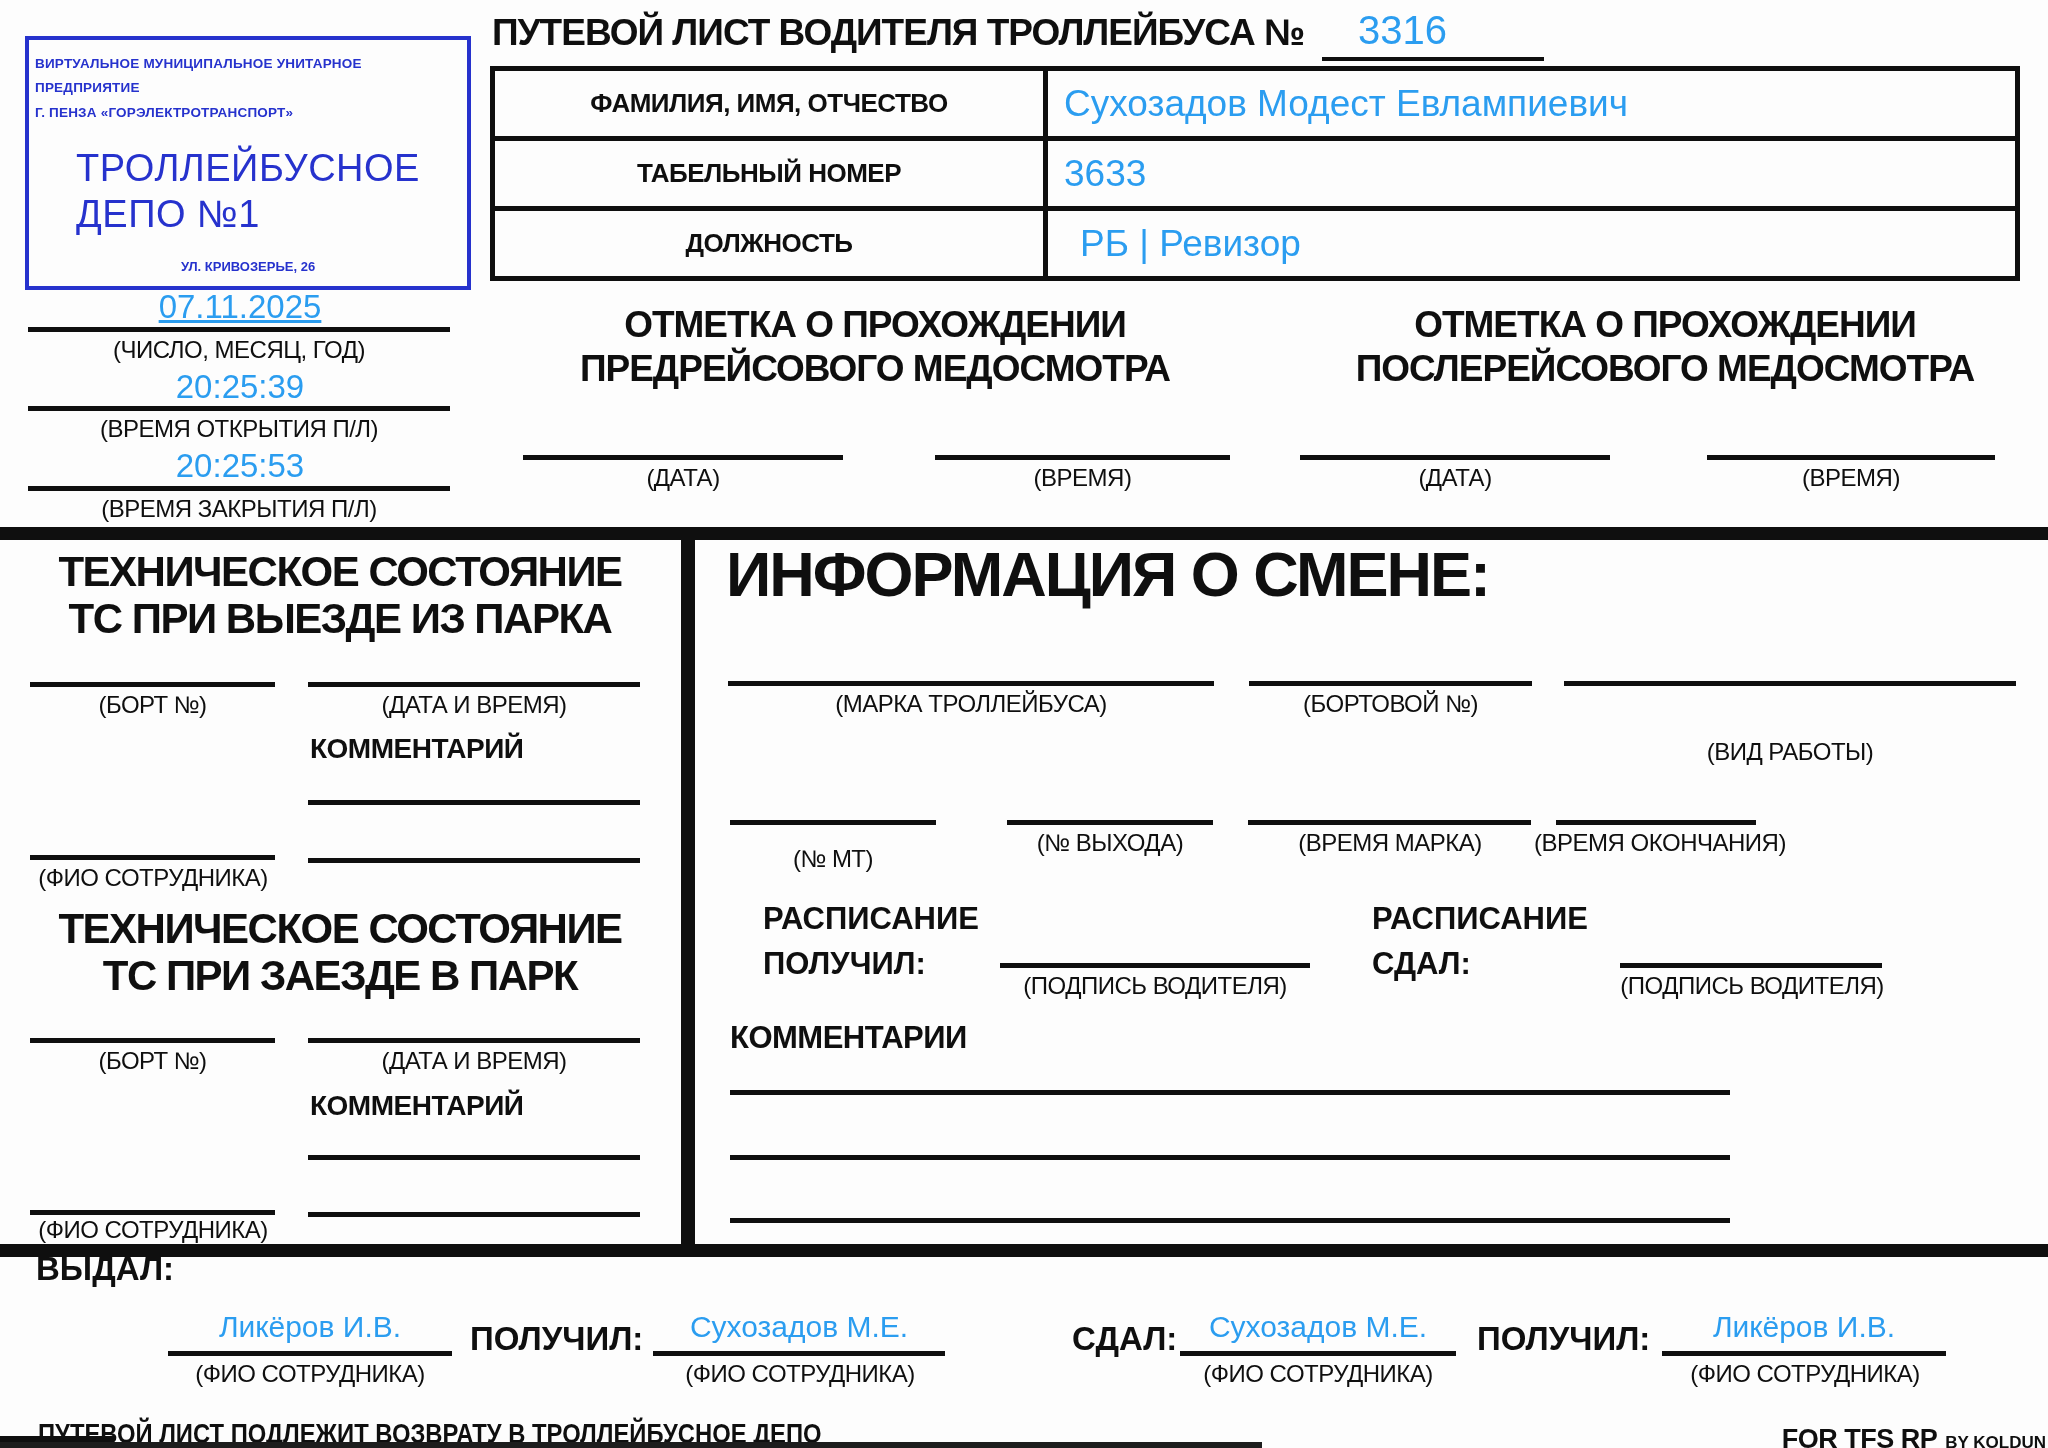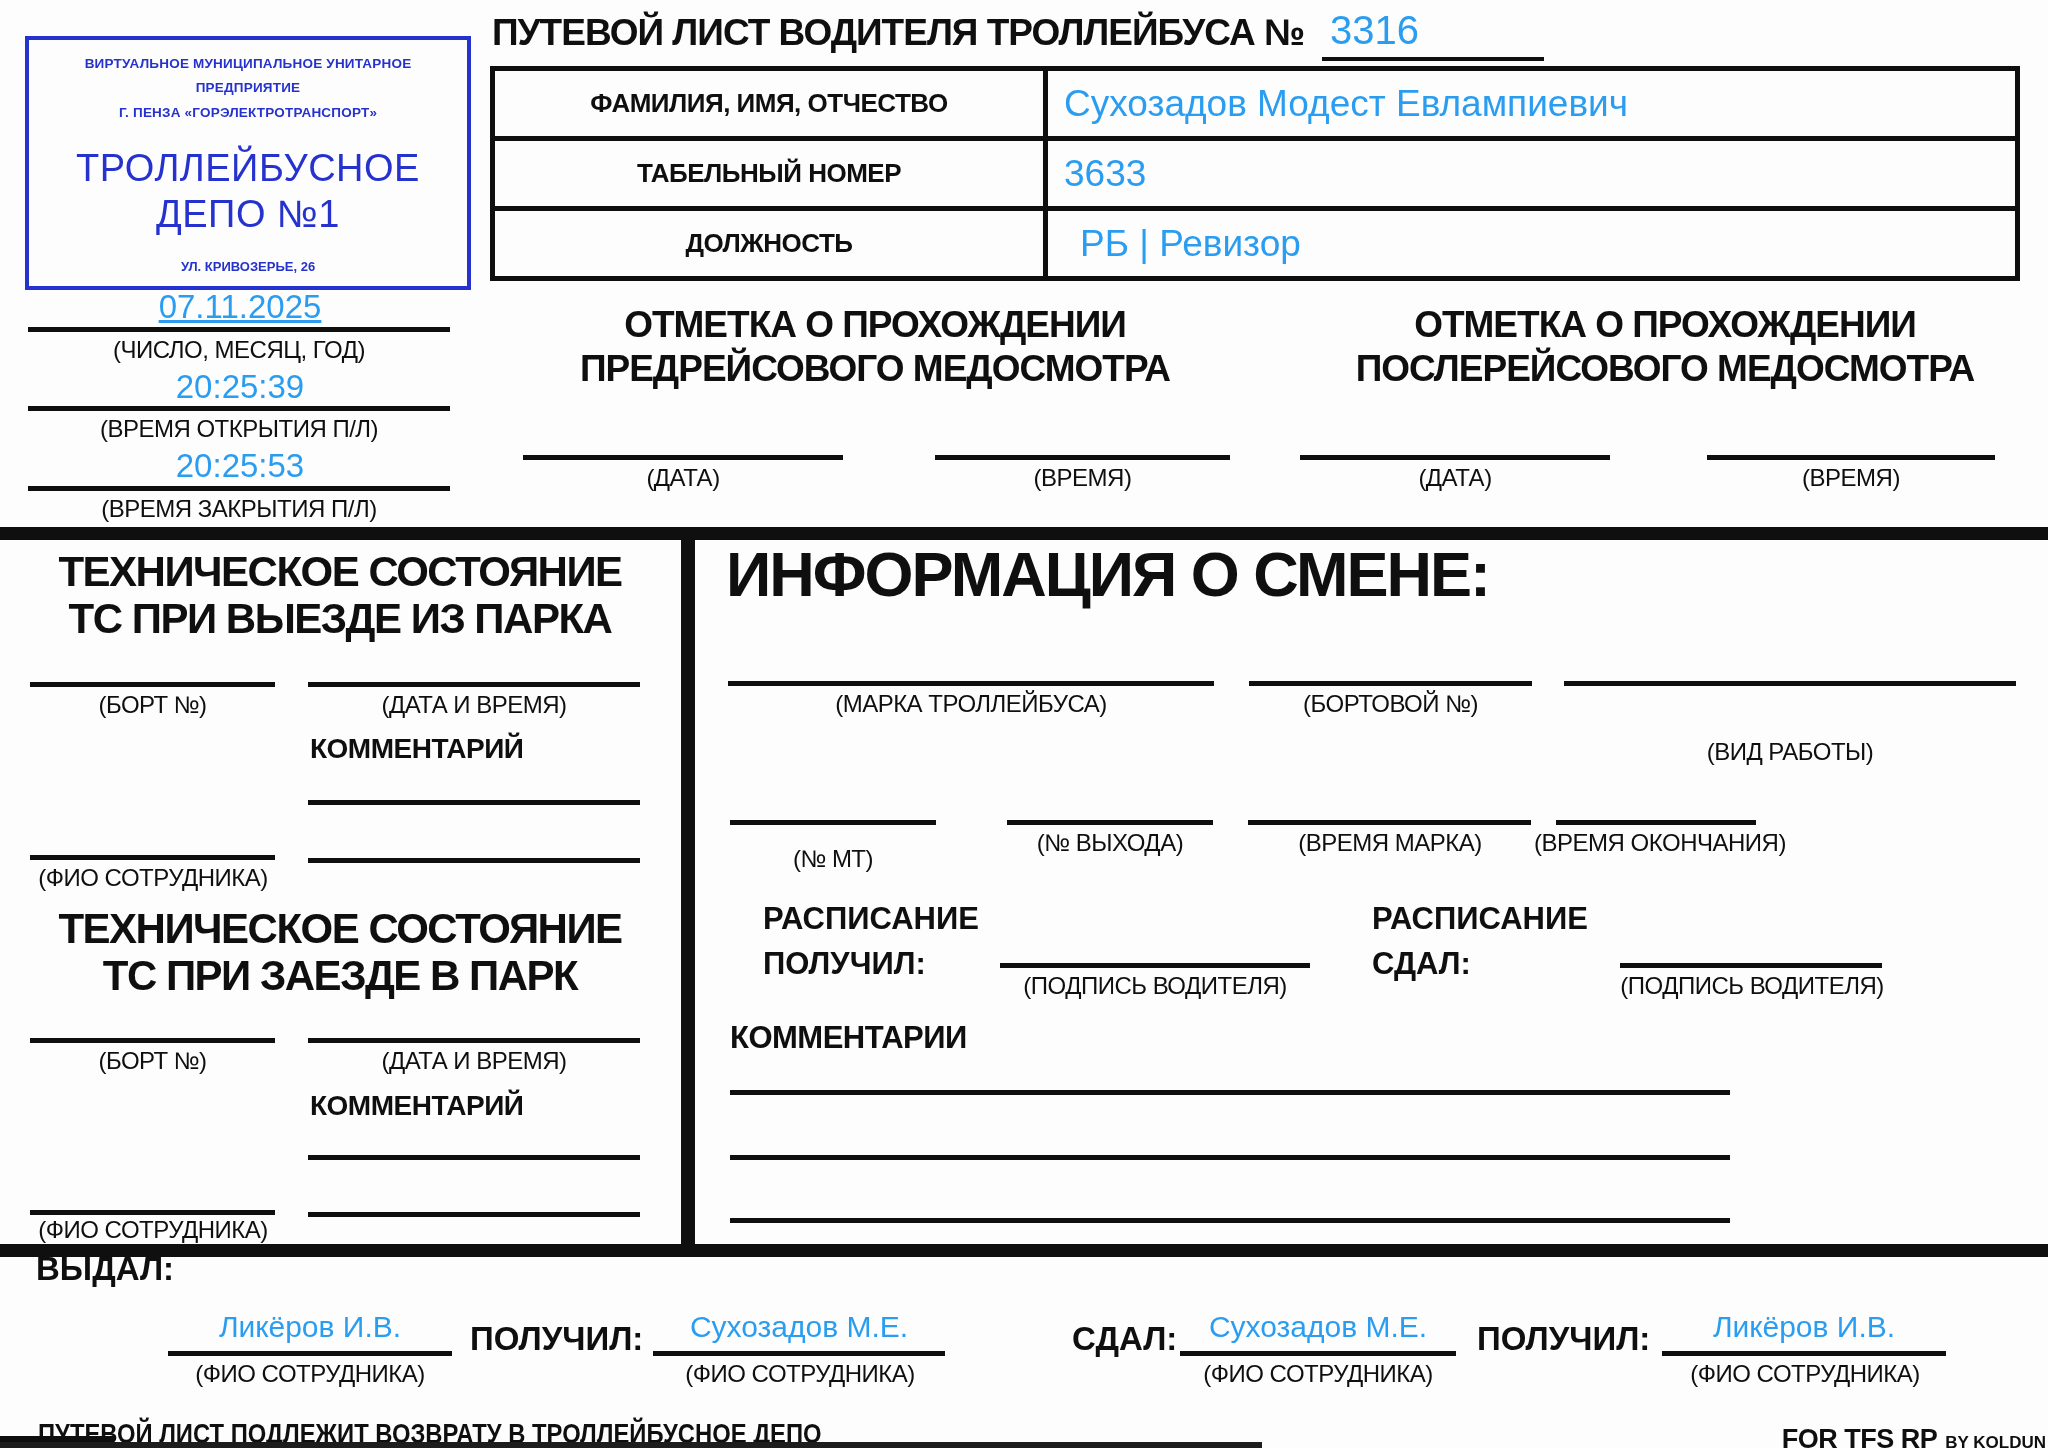--- a/index.html
+++ b/index.html
@@ -7,30 +7,30 @@
     --value-blue:#2b9df0;
     --ink:#0f0f0f;
   }
   html,body{margin:0;padding:0;background:#e8e8e8;}
   .page{
     position:relative;width:2048px;height:1448px;background:#fdfdfd;
     font-family:"Liberation Sans","DejaVu Sans",sans-serif;color:var(--ink);
     overflow:hidden;
   }
   .abs{position:absolute;}
-  .blue{color:var(--value-blue);}
+  .blue{color:var(--value-blue);margin-left:28px;}
   .b{font-weight:bold;}
   .fline{position:absolute;border-top:5px solid var(--ink);}
   .cap{position:absolute;font-size:24px;text-align:center;color:var(--ink);letter-spacing:-0.5px;}
   .bar{position:absolute;background:var(--ink);}
   
   .stamp{
     left:25px;top:36px;width:446px;height:254px;border:4px solid var(--stamp-blue);
     color:var(--stamp-blue);box-sizing:border-box;display:flex;flex-direction:column;
-    justify-content:space-between;align-items:center;text-align:center;padding:12px 6px;
+    justify-content:space-between;align-items:center;padding:12px 6px;
   }
   .stamp-org{font-size:13.5px;font-weight:bold;line-height:1.8;letter-spacing:0.2px;}
   .stamp-depot{font-size:38px;line-height:1.2;letter-spacing:0.5px;}
   .stamp-addr{font-size:13px;font-weight:bold;}
   
   .mval{position:absolute;font-size:33px;text-align:center;color:var(--value-blue);}
   
   .title{left:492px;top:12px;font-size:37px;font-weight:bold;letter-spacing:-1px;white-space:nowrap;}
   .wb-num{left:1330px;top:8px;font-size:40px;}
   

